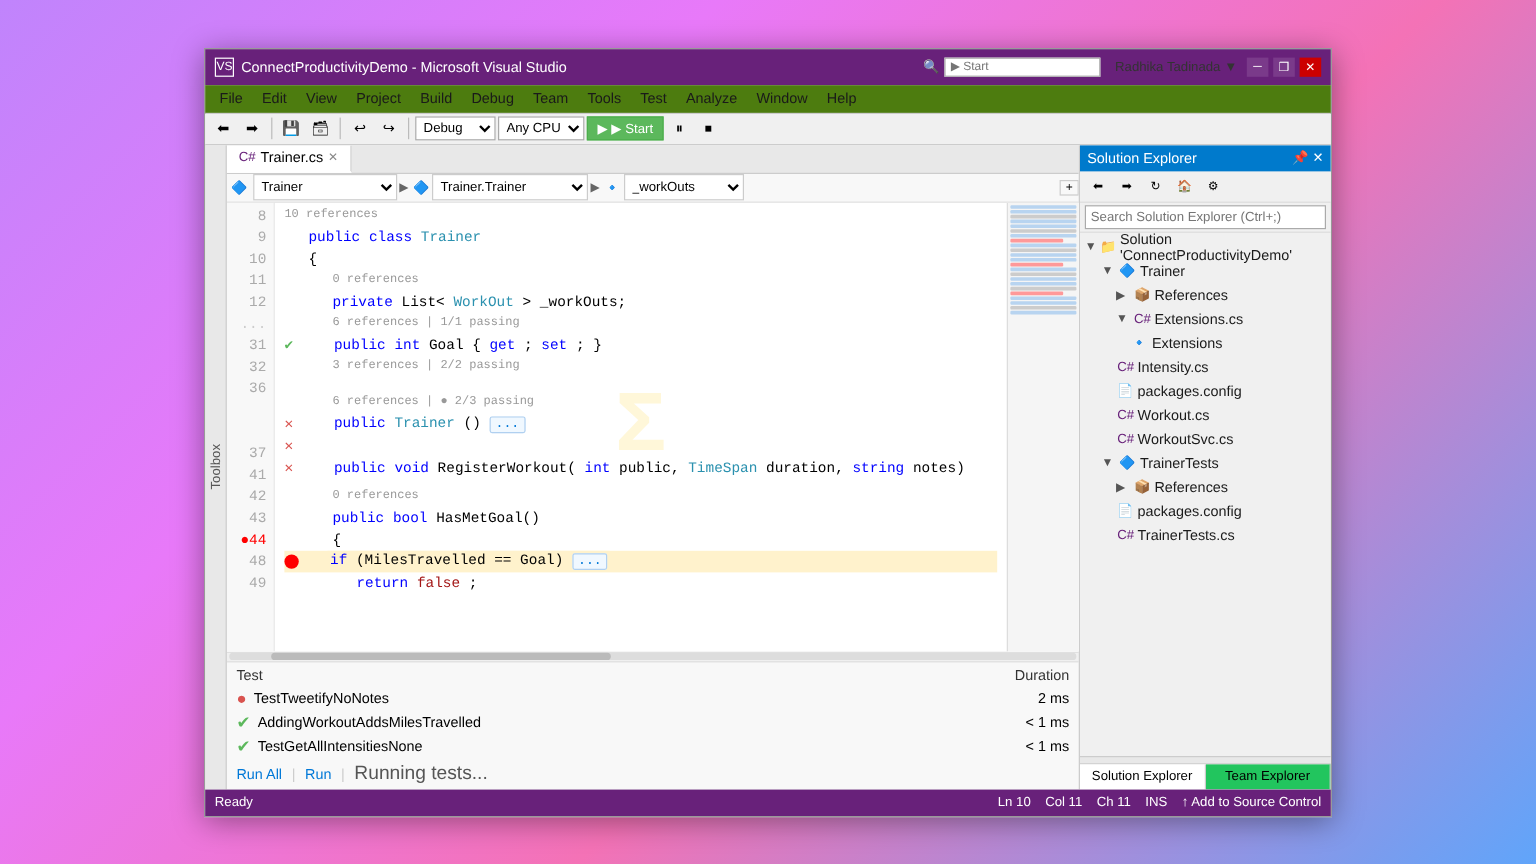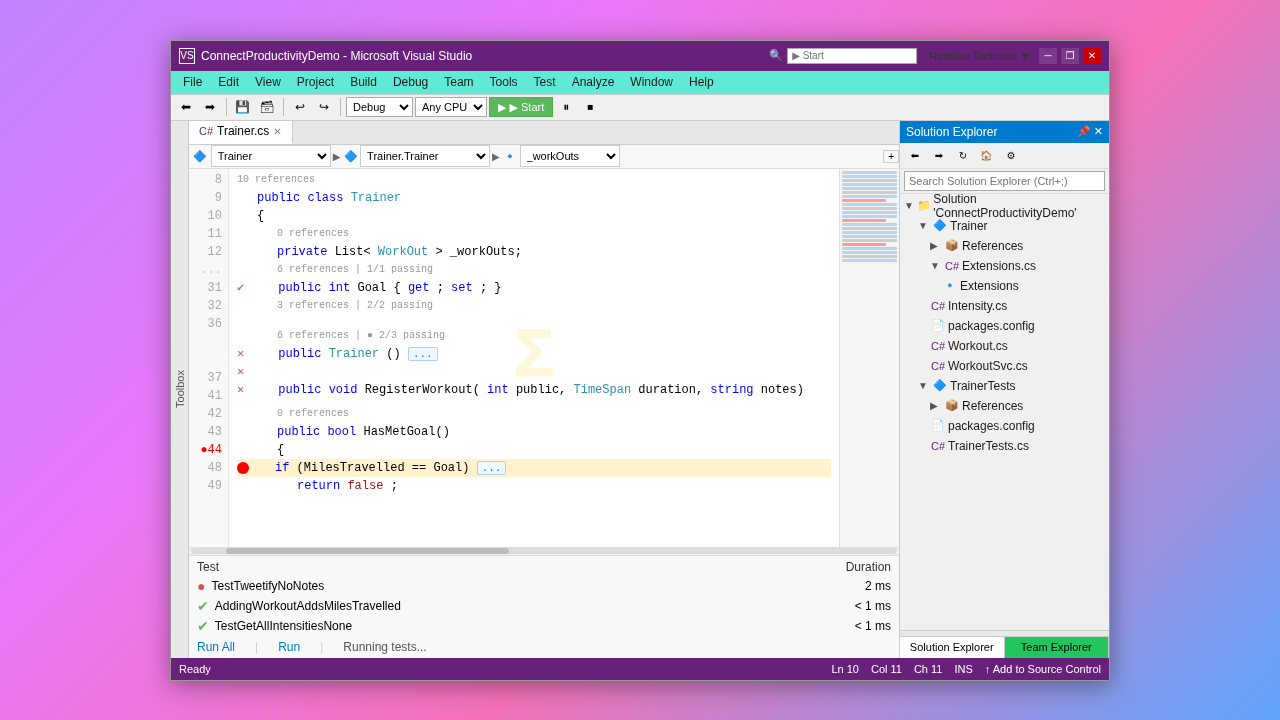--- a/index.html
+++ b/index.html
@@ -59,21 +59,21 @@
       display: flex;
       align-items: center;
       justify-content: center;
       font-size: 10px;
       color: white;
       cursor: pointer;
     }
 
     
     .menu-bar {
-      background: #5eead4;
+      background: #4d7c0f;
       height: 24px;
       display: flex;
       align-items: center;
       padding: 0 4px;
       font-size: 12px;
       border-bottom: 1px solid #ccc;
     }
     .menu-item {
       padding: 2px 8px;
       cursor: pointer;
@@ -300,31 +300,31 @@
       display: flex;
       align-items: center;
       height: 20px;
       gap: 6px;
       font-size: 12px;
     }
 
     .test-panel-footer {
       display: flex;
       align-items: center;
-      gap: 20px;
+      gap: 8px;
       margin-top: 4px;
     }
 
     .run-all-btn, .run-btn {
       font-size: 12px;
       color: #0078d7;
       cursor: pointer;
       text-decoration: none;
     }
-    .running-label { color: #555; font-size: 12px; }
+    .running-label { color: #555; font-size: 16px; }
 
     
     .minimap {
       width: 60px;
       background: #f5f5f5;
       border-left: 1px solid #ddd;
       overflow: hidden;
     }
     .minimap-content {
       padding: 2px;

